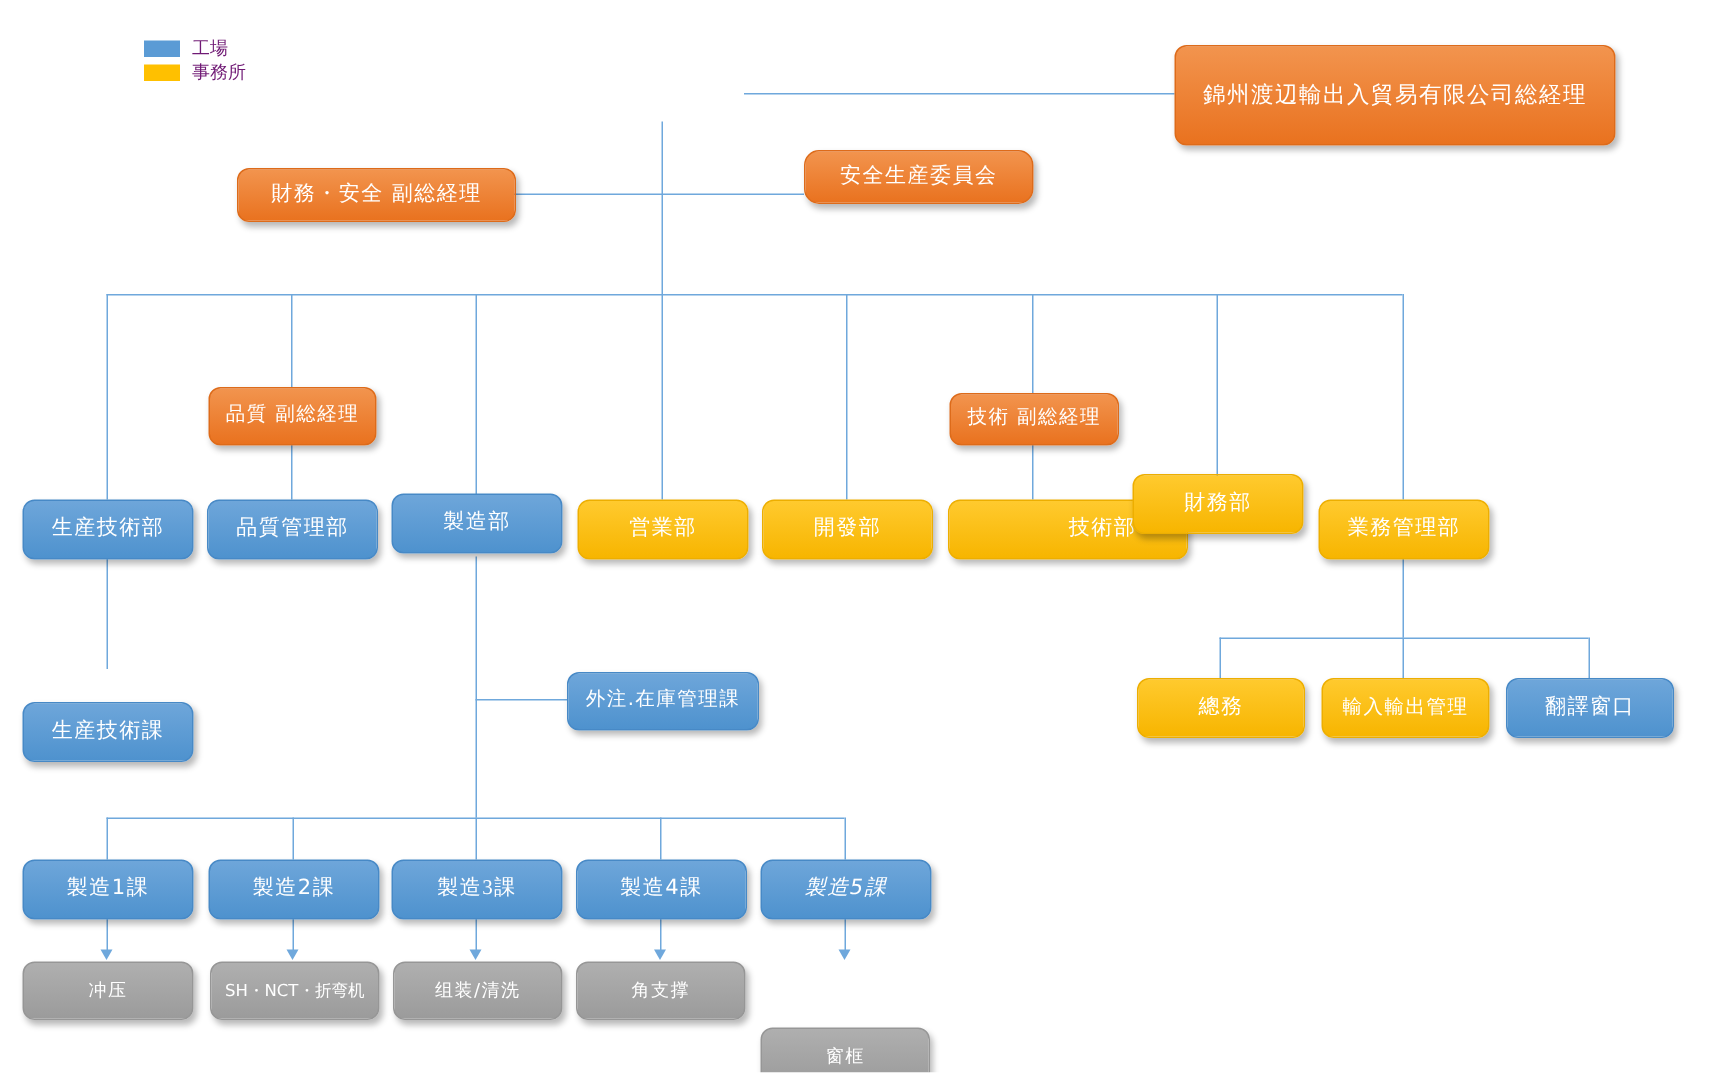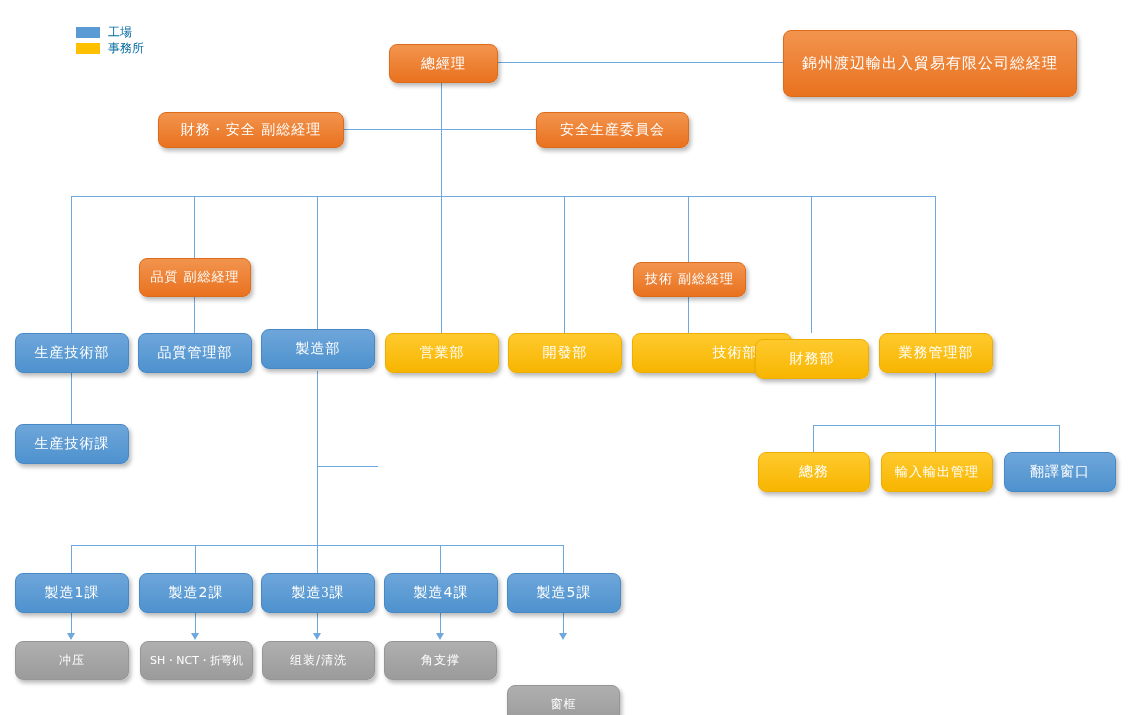--- a/index.html
+++ b/index.html
@@ -20,21 +20,21 @@
     box-shadow:2px 3px 4px rgba(0,0,0,0.28);letter-spacing:1px;line-height:1.25;}
   .orange{background:linear-gradient(#F2944E,#E9721F);border:1px solid #DD6B1A;}
   .blue{background:linear-gradient(#6EA6DA,#4E92CE);border:1px solid #4789C6;}
   .yellow{background:linear-gradient(#FFCA2E,#F7B500);border:1px solid #EDAE00;}
   .gray{background:linear-gradient(#AFAFAF,#9B9B9B);border:1px solid #969696;font-size:12px;}
   .f15{font-size:15px;}
   .f13{font-size:13px;}
   .f11{font-size:11px;letter-spacing:0;}
   .two-line span{display:block;}
   
-  .legend{position:absolute;left:76px;top:24px;font-size:12px;color:#0369a1;}
+  .legend{position:absolute;left:96px;top:24px;font-size:12px;color:#701a75;}
   .legend-row{display:flex;align-items:center;height:16px;}
   .swatch{width:24px;height:11px;margin-right:8px;display:inline-block;}
 </style>
 </head>
 <body>
 
 <div class="canvas">
 
   <div class="legend">
     <div class="legend-row">
@@ -84,55 +84,55 @@
   <div class="arrow-head" style="left:67px;top:633px;"></div>
   <div class="vl" style="left:195px;top:611px;height:23px;"></div>
   <div class="arrow-head" style="left:191px;top:633px;"></div>
   <div class="vl" style="left:317px;top:611px;height:23px;"></div>
   <div class="arrow-head" style="left:313px;top:633px;"></div>
   <div class="vl" style="left:440px;top:611px;height:23px;"></div>
   <div class="arrow-head" style="left:436px;top:633px;"></div>
   <div class="vl" style="left:563px;top:611px;height:23px;"></div>
   <div class="arrow-head" style="left:559px;top:633px;"></div>
 
-  <div class="box orange" style="left:389px;top:44px;width:107px;height:37px;">總經理</div>
 
   <div class="box orange f15 two-line" style="left:783px;top:30px;width:292px;height:65px;">
     <span>錦州渡辺輸出入貿易有限公司</span>
     <span>総経理</span>
   </div>
 
   <div class="box orange" style="left:158px;top:112px;width:184px;height:34px;">財務・安全 副総経理</div>
 
-  <div class="box orange" style="left:536px;top:112px;width:151px;height:34px;">安全生産委員会</div>
+  <div class="box orange" style="left:536px;top:100px;width:151px;height:34px;border-radius:10px;">安全生産委員会</div>
 
   <div class="box orange f13" style="left:139px;top:258px;width:110px;height:37px;">品質 副総経理</div>
 
   <div class="box orange f13" style="left:633px;top:262px;width:111px;height:33px;">技術 副総経理</div>
 
   <div class="box blue" style="left:15px;top:333px;width:112px;height:38px;">生産技術部</div>
   <div class="box blue" style="left:138px;top:333px;width:112px;height:38px;">品質管理部</div>
   <div class="box blue" style="left:261px;top:329px;width:112px;height:38px;">製造部</div>
   <div class="box yellow" style="left:385px;top:333px;width:112px;height:38px;">営業部</div>
   <div class="box yellow" style="left:508px;top:333px;width:112px;height:38px;">開發部</div>
   <div class="box yellow" style="left:632px;top:333px;width:112px;height:38px;padding-left:46px;">技術部</div>
-  <div class="box yellow" style="left:755px;top:339px;width:112px;height:38px;">財務部</div>
+  <div class="box yellow" style="left:755px;top:316px;width:112px;height:38px;">財務部</div>
   <div class="box yellow" style="left:879px;top:333px;width:112px;height:38px;">業務管理部</div>
 
-  <div class="box blue" style="left:15px;top:424px;width:112px;height:38px;font-family:Liberation Serif, serif;">生産技術課</div>
+  <div class="box blue" style="left:15px;top:468px;width:112px;height:38px;font-family:Liberation Serif, serif;">生産技術課</div>
+  <div class="box blue f13" style="left:378px;top:448px;width:126px;height:37px;">外注.在庫管理課</div>
 
   <div class="box yellow" style="left:758px;top:452px;width:110px;height:38px;">總務</div>
   <div class="box yellow f13" style="left:881px;top:452px;width:110px;height:38px;">輸入輸出管理</div>
   <div class="box blue" style="left:1004px;top:452px;width:110px;height:38px;">翻譯窗口</div>
 
   <div class="box blue" style="left:15px;top:573px;width:112px;height:38px;">製造1課</div>
   <div class="box blue" style="left:139px;top:573px;width:112px;height:38px;">製造2課</div>
   <div class="box blue" style="left:261px;top:573px;width:112px;height:38px;font-family:Liberation Serif, serif;">製造3課</div>
   <div class="box blue" style="left:384px;top:573px;width:112px;height:38px;">製造4課</div>
-  <div class="box blue" style="left:507px;top:573px;width:112px;height:38px;">製造5課</div>
+  <div class="box blue" style="left:507px;top:573px;width:112px;height:38px;font-style:italic;">製造5課</div>
 
   <div class="box gray" style="left:15px;top:641px;width:112px;height:37px;">冲压</div>
   <div class="box gray f11" style="left:140px;top:641px;width:111px;height:37px;">SH・NCT・折弯机</div>
   <div class="box gray" style="left:262px;top:641px;width:111px;height:37px;">组装/清洗</div>
   <div class="box gray" style="left:384px;top:641px;width:111px;height:37px;">角支撑</div>
   <div class="box gray" style="left:507px;top:641px;width:111px;height:37px;margin-top:44px;">窗框</div>
 
 </div>
 
 </body></html>

